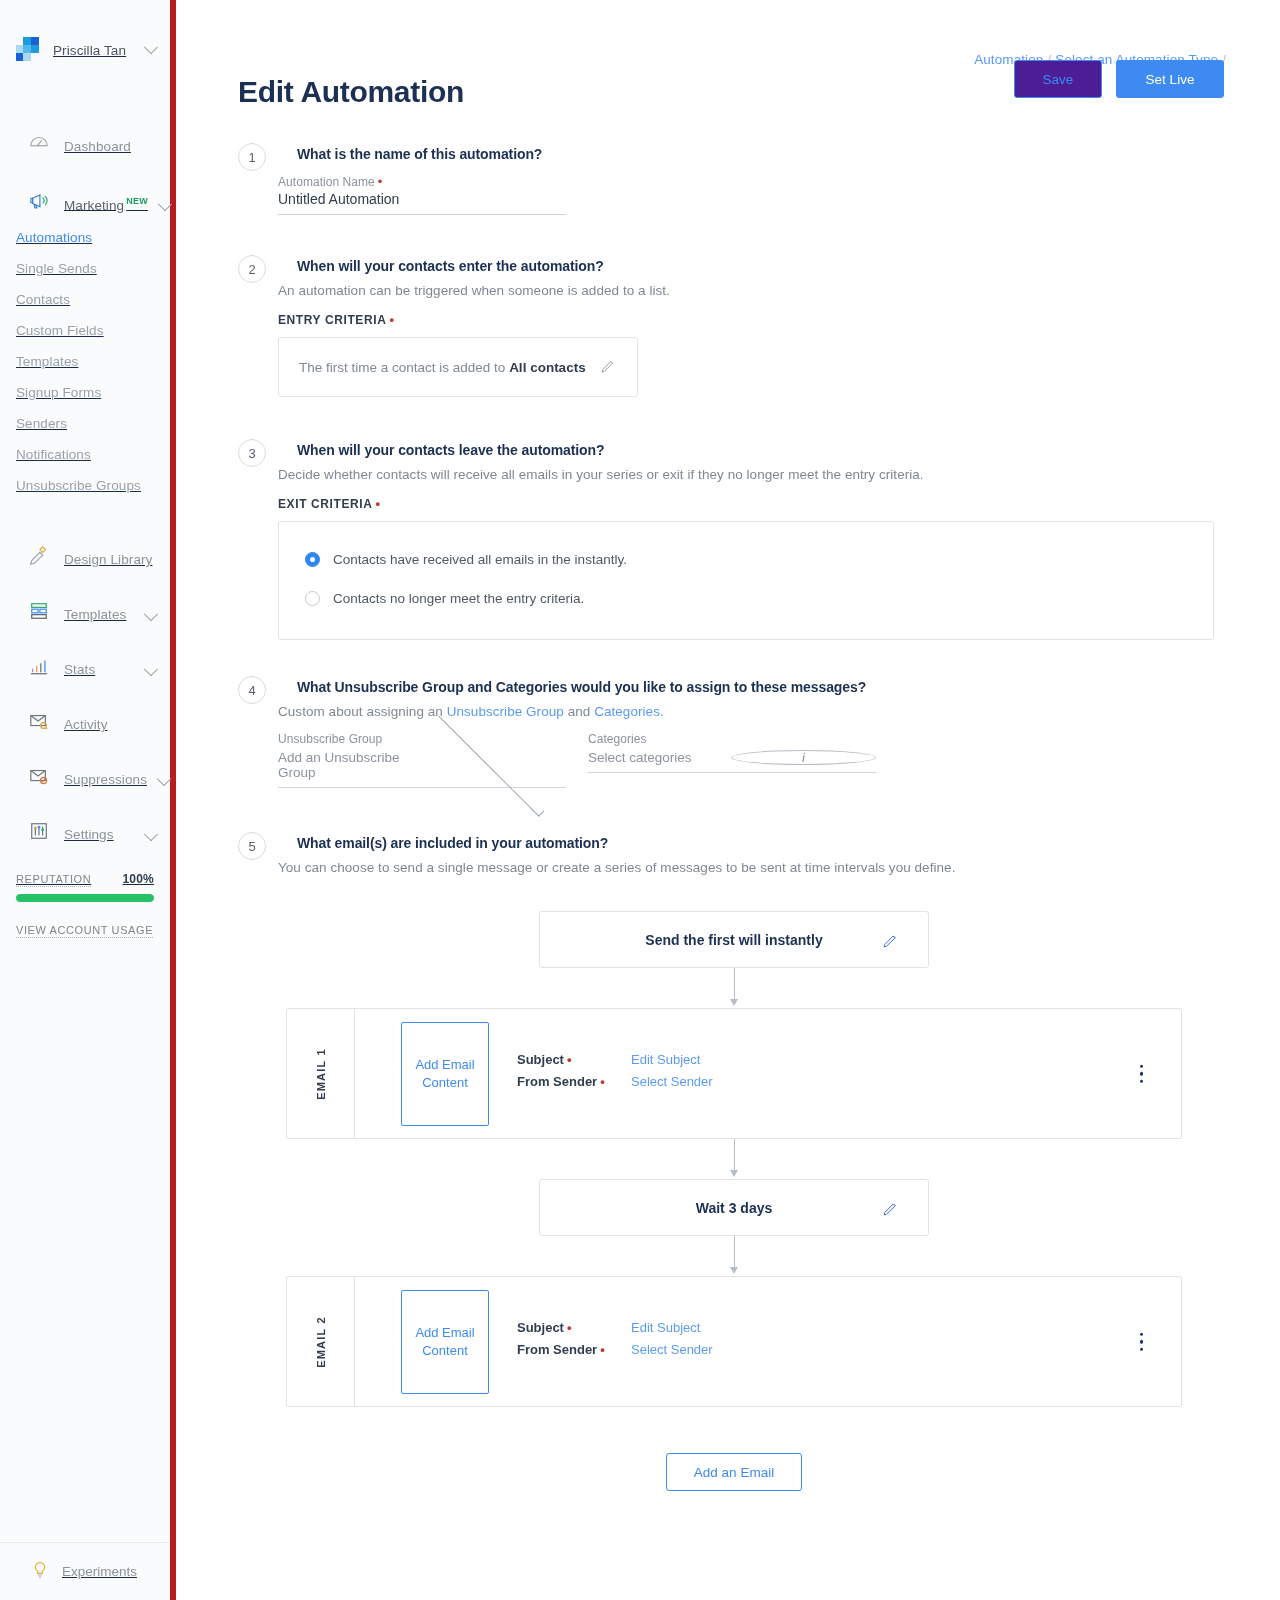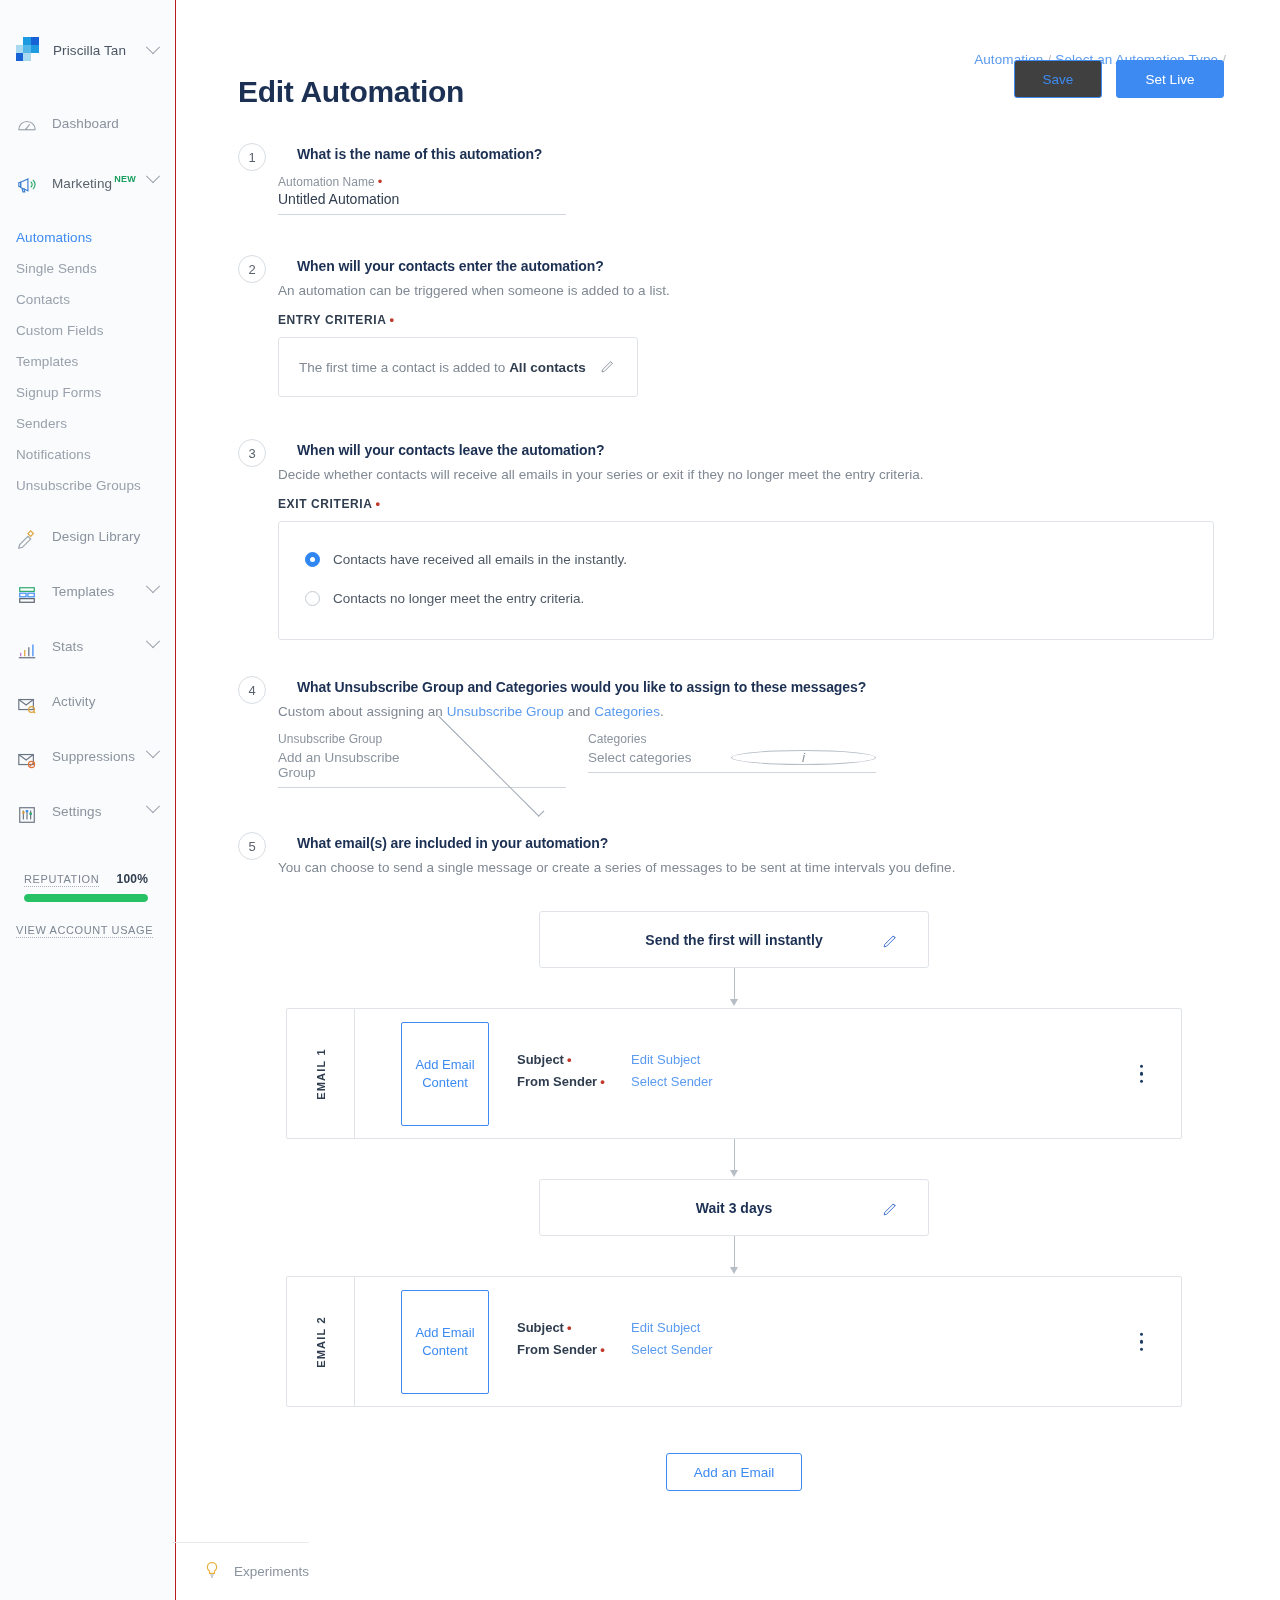--- a/index.html
+++ b/index.html
@@ -9,61 +9,61 @@
     background: #ffffff;
     color: #1a2b4a;
     overflow: hidden;
   }
   .app { display: flex; width: 1280px; height: 1600px; }
 
   
   .sidebar {
     width: 176px; height: 1600px;
     background: #fafbfc;
-    border-right: 1px solid #b91c1c;
+    border-right: 6px solid #b91c1c;
     position: relative;
-    display: flex; flex-direction: row;
+    display: flex; flex-direction: column; text-decoration: underline;
   }
   .sb-top { padding-top: 30px; }
   .account {
     display: flex; align-items: center; gap: 11px;
     padding: 0 14px 0 16px; height: 40px; cursor: pointer;
   }
   .logo { width: 26px; height: 26px; position: relative; flex: 0 0 26px; }
   .logo i { position: absolute; display: block; }
   .account-name {
     font-size: 13.5px; color: #4a5664; flex: 1; letter-spacing: .1px;
   }
   .chev {
     width: 10px; height: 10px; flex: 0 0 10px;
     border-right: 1.4px solid #9aa3ad; border-bottom: 1.4px solid #9aa3ad;
     transform: rotate(45deg) translate(-2px,-2px);
   }
   .nav-main { margin-top: 46px; }
   .nav-row {
-    display: flex; align-items: flex-start; gap: 12px;
-    padding: 0 14px 0 16px; height: 38px; cursor: pointer;
+    display: flex; align-items: flex-end; gap: 12px;
+    padding: 0 14px 0 28px; height: 38px; cursor: pointer;
   }
   .nav-row .ico { width: 24px; height: 22px; flex: 0 0 24px; display: flex; align-items: center; }
   .nav-row .lbl { font-size: 13.5px; color: #8a939e; letter-spacing: .1px; }
   .badge-new {
     font-size: 9px; font-weight: bold; color: #1a9e5e; letter-spacing: .3px;
     margin-left: 2px; vertical-align: super;
   }
   .nav-row .chev { margin-left: auto; }
   .nav-row.dark .lbl { color: #59626d; }
 
   .submenu { margin-top: 10px; }
   .submenu a {
     display: block; padding: 4px 16px; font-size: 13.5px;
     color: #98a1ac; text-decoration: none; line-height: 23px; letter-spacing: .1px;
   }
   .submenu a.active { color: #3d8bf2; }
 
-  .reputation { padding: 0 24px; margin-top: 30px; }
+  .reputation { padding: 0 16px; margin-top: 30px; }
   .rep-head { display: flex; align-items: baseline; justify-content: space-between; }
   .rep-label {
     font-size: 11px; color: #7b8591; letter-spacing: .6px;
     border-bottom: 1px dotted #aab2bb; padding-bottom: 1px;
   }
   .rep-pct { font-size: 12px; font-weight: bold; color: #2f3d4f; letter-spacing: .2px; }
   .rep-bar { margin-top: 7px; height: 8px; border-radius: 5px; background: #e5e8eb; overflow: hidden; }
   .rep-fill { height: 8px; border-radius: 5px; background: #27c166; }
   .acct-usage {
     margin: 22px 16px 0; font-size: 11px; color: #7b8591; letter-spacing: .6px;
@@ -84,21 +84,21 @@
     font-size: 30px; font-weight: bold; color: #1c3053;
     margin-top: 8px; letter-spacing: -.3px;
   }
   .actions { position: absolute; top: 60px; right: 56px; display: flex; gap: 14px; }
   .btn {
     font-size: 13.5px; border-radius: 3px; cursor: pointer;
     display: flex; align-items: center; justify-content: center;
   }
   .btn-outline {
     width: 88px; height: 38px; border: 1px solid #3d8bf2;
-    background: #404040; color: #3d8bf2;
+    background: #4c1d95; color: #3d8bf2;
   }
   .btn-primary {
     width: 108px; height: 38px; border: 1px solid #3d8bf2;
     background: #3d8bf2; color: #fff;
   }
 
   
   .step { display: flex; margin-top: 34px; }
   .step-num {
     width: 28px; height: 28px; border-radius: 50%;

